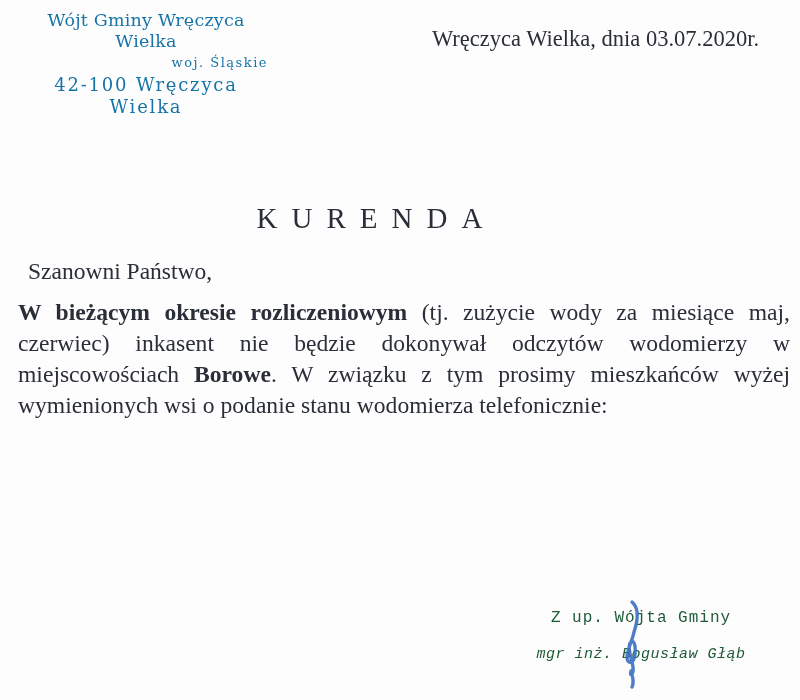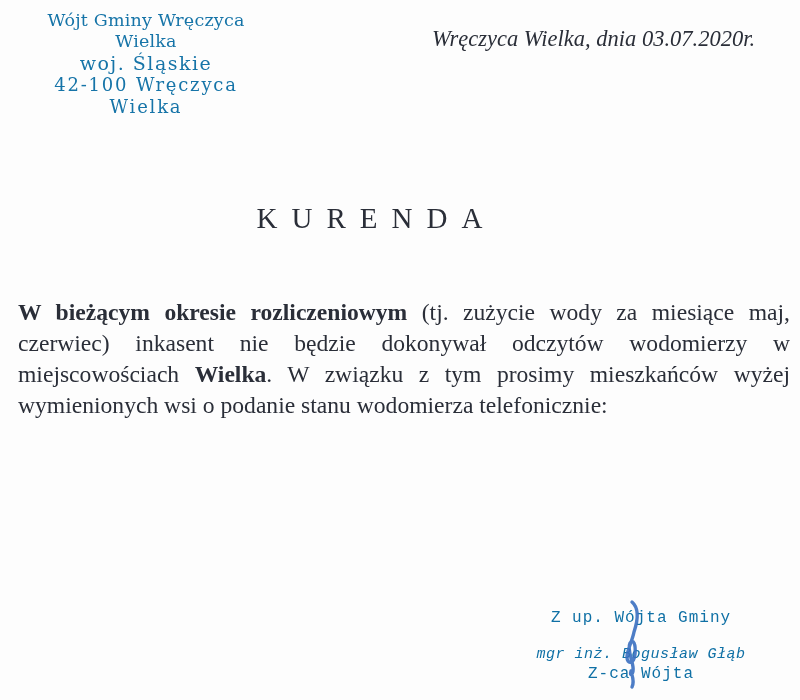--- a/index.html
+++ b/index.html
@@ -22,32 +22,31 @@
     position: absolute;
     left: 24px;
     top: 10px;
     width: 244px;
     text-align: center;
     font-family: "DejaVu Serif", serif;
     color: #0369a1;
     opacity: 0.92;
   }
   .office-stamp .s1 { font-size: 17.5px; line-height: 21px; letter-spacing: 0.2px; }
-  .office-stamp .s2 { font-size: 19px;   line-height: 22px; letter-spacing: 1.5px; }
+  .office-stamp .s2 { font-size: 13px;   line-height: 22px; letter-spacing: 1.5px; text-align: right; }
   .office-stamp .s3 { font-size: 18px;   line-height: 22px; letter-spacing: 1.8px; }
   .office-stamp .s4 { font-size: 15.5px; line-height: 20px; letter-spacing: 0.3px; }
 
   
   .dateline {
     position: absolute;
     left: 432px;
     top: 26px;
     font-size: 22.5px;
     white-space: nowrap;
-    font-style: italic;
   }
 
   
   .reference {
     position: absolute;
     left: 22px;
     top: 108px;
     font-size: 24px;
   }
 
@@ -94,21 +93,21 @@
   .b { font-weight: bold; }
 
   
   .signature-stamp {
     position: absolute;
     left: 518px;
     top: 608px;
     width: 246px;
     text-align: center;
     font-family: "Liberation Mono", monospace;
-    color: #0369a1;
+    color: #14532d;
     opacity: 0.95;
   }
   .signature-stamp .g1 { font-size: 16px; letter-spacing: 1px; line-height: 20px; }
   .signature-stamp .g2 { font-size: 15px; font-style: italic; line-height: 19px; margin-top: 17px; letter-spacing: 0.5px; }
   .signature-stamp .g3 { font-size: 16px; letter-spacing: 1px; line-height: 20px; }
 
   
   .pen-signature {
     position: absolute;
     left: 606px;
@@ -126,28 +125,28 @@
     <div class="s1">Wójt Gminy Wręczyca Wielka</div>
     <div class="s2">woj. Śląskie</div>
     <div class="s3">42-100 Wręczyca Wielka</div>
   </div>
 
   <div class="dateline">Wręczyca Wielka, dnia 03.07.2020r.</div>
 
 
   <div class="title">KURENDA</div>
 
+  <div class="salutation">Szanowni Państwo,</div>
 
   <div class="body-block">
-    <p class="para1"><span class="b">W bieżącym okresie rozliczeniowym</span><span> (tj. zużycie wody za miesiące maj, czerwiec) inkasent nie będzie dokonywał odczytów wodomierzy w miejscowościach </span><span class="b">Wielka</span><span>. W związku z tym  prosimy mieszkańców wyżej wymienionych wsi o podanie stanu wodomierza telefonicznie:</span></p>
+    <p class="para1"><span class="b">W bieżącym okresie rozliczeniowym</span><span> (tj. zużycie wody za miesiące maj, czerwiec) inkasent nie będzie dokonywał odczytów wodomierzy w miejscowościach </span><span class="b">Borowe</span><span>. W związku z tym  prosimy mieszkańców wyżej wymienionych wsi o podanie stanu wodomierza telefonicznie:</span></p>
   </div>
 
   <div class="signature-stamp">
     <div class="g1">Z up. Wójta Gminy</div>
     <div class="g2">mgr inż. Bogusław Głąb</div>
-    <div class="g3">Z-ca Wójta</div>
   </div>
 
   <svg class="pen-signature" viewBox="0 0 48 96" xmlns="http://www.w3.org/2000/svg">
     <path d="M26 6 C33 12 32 24 28 36 C26 46 21 54 21 61 C21 69 28 68 29 58 C30 48 27 42 24 47 C21 53 26 63 27 71 C28 78 23 82 25 75 C26 80 29 85 26 91" fill="none" stroke="#3a6fc0" stroke-width="3.4" stroke-linecap="round" stroke-linejoin="round" opacity="0.9"></path>
   </svg>
 
 </div>
 
 </body></html>

